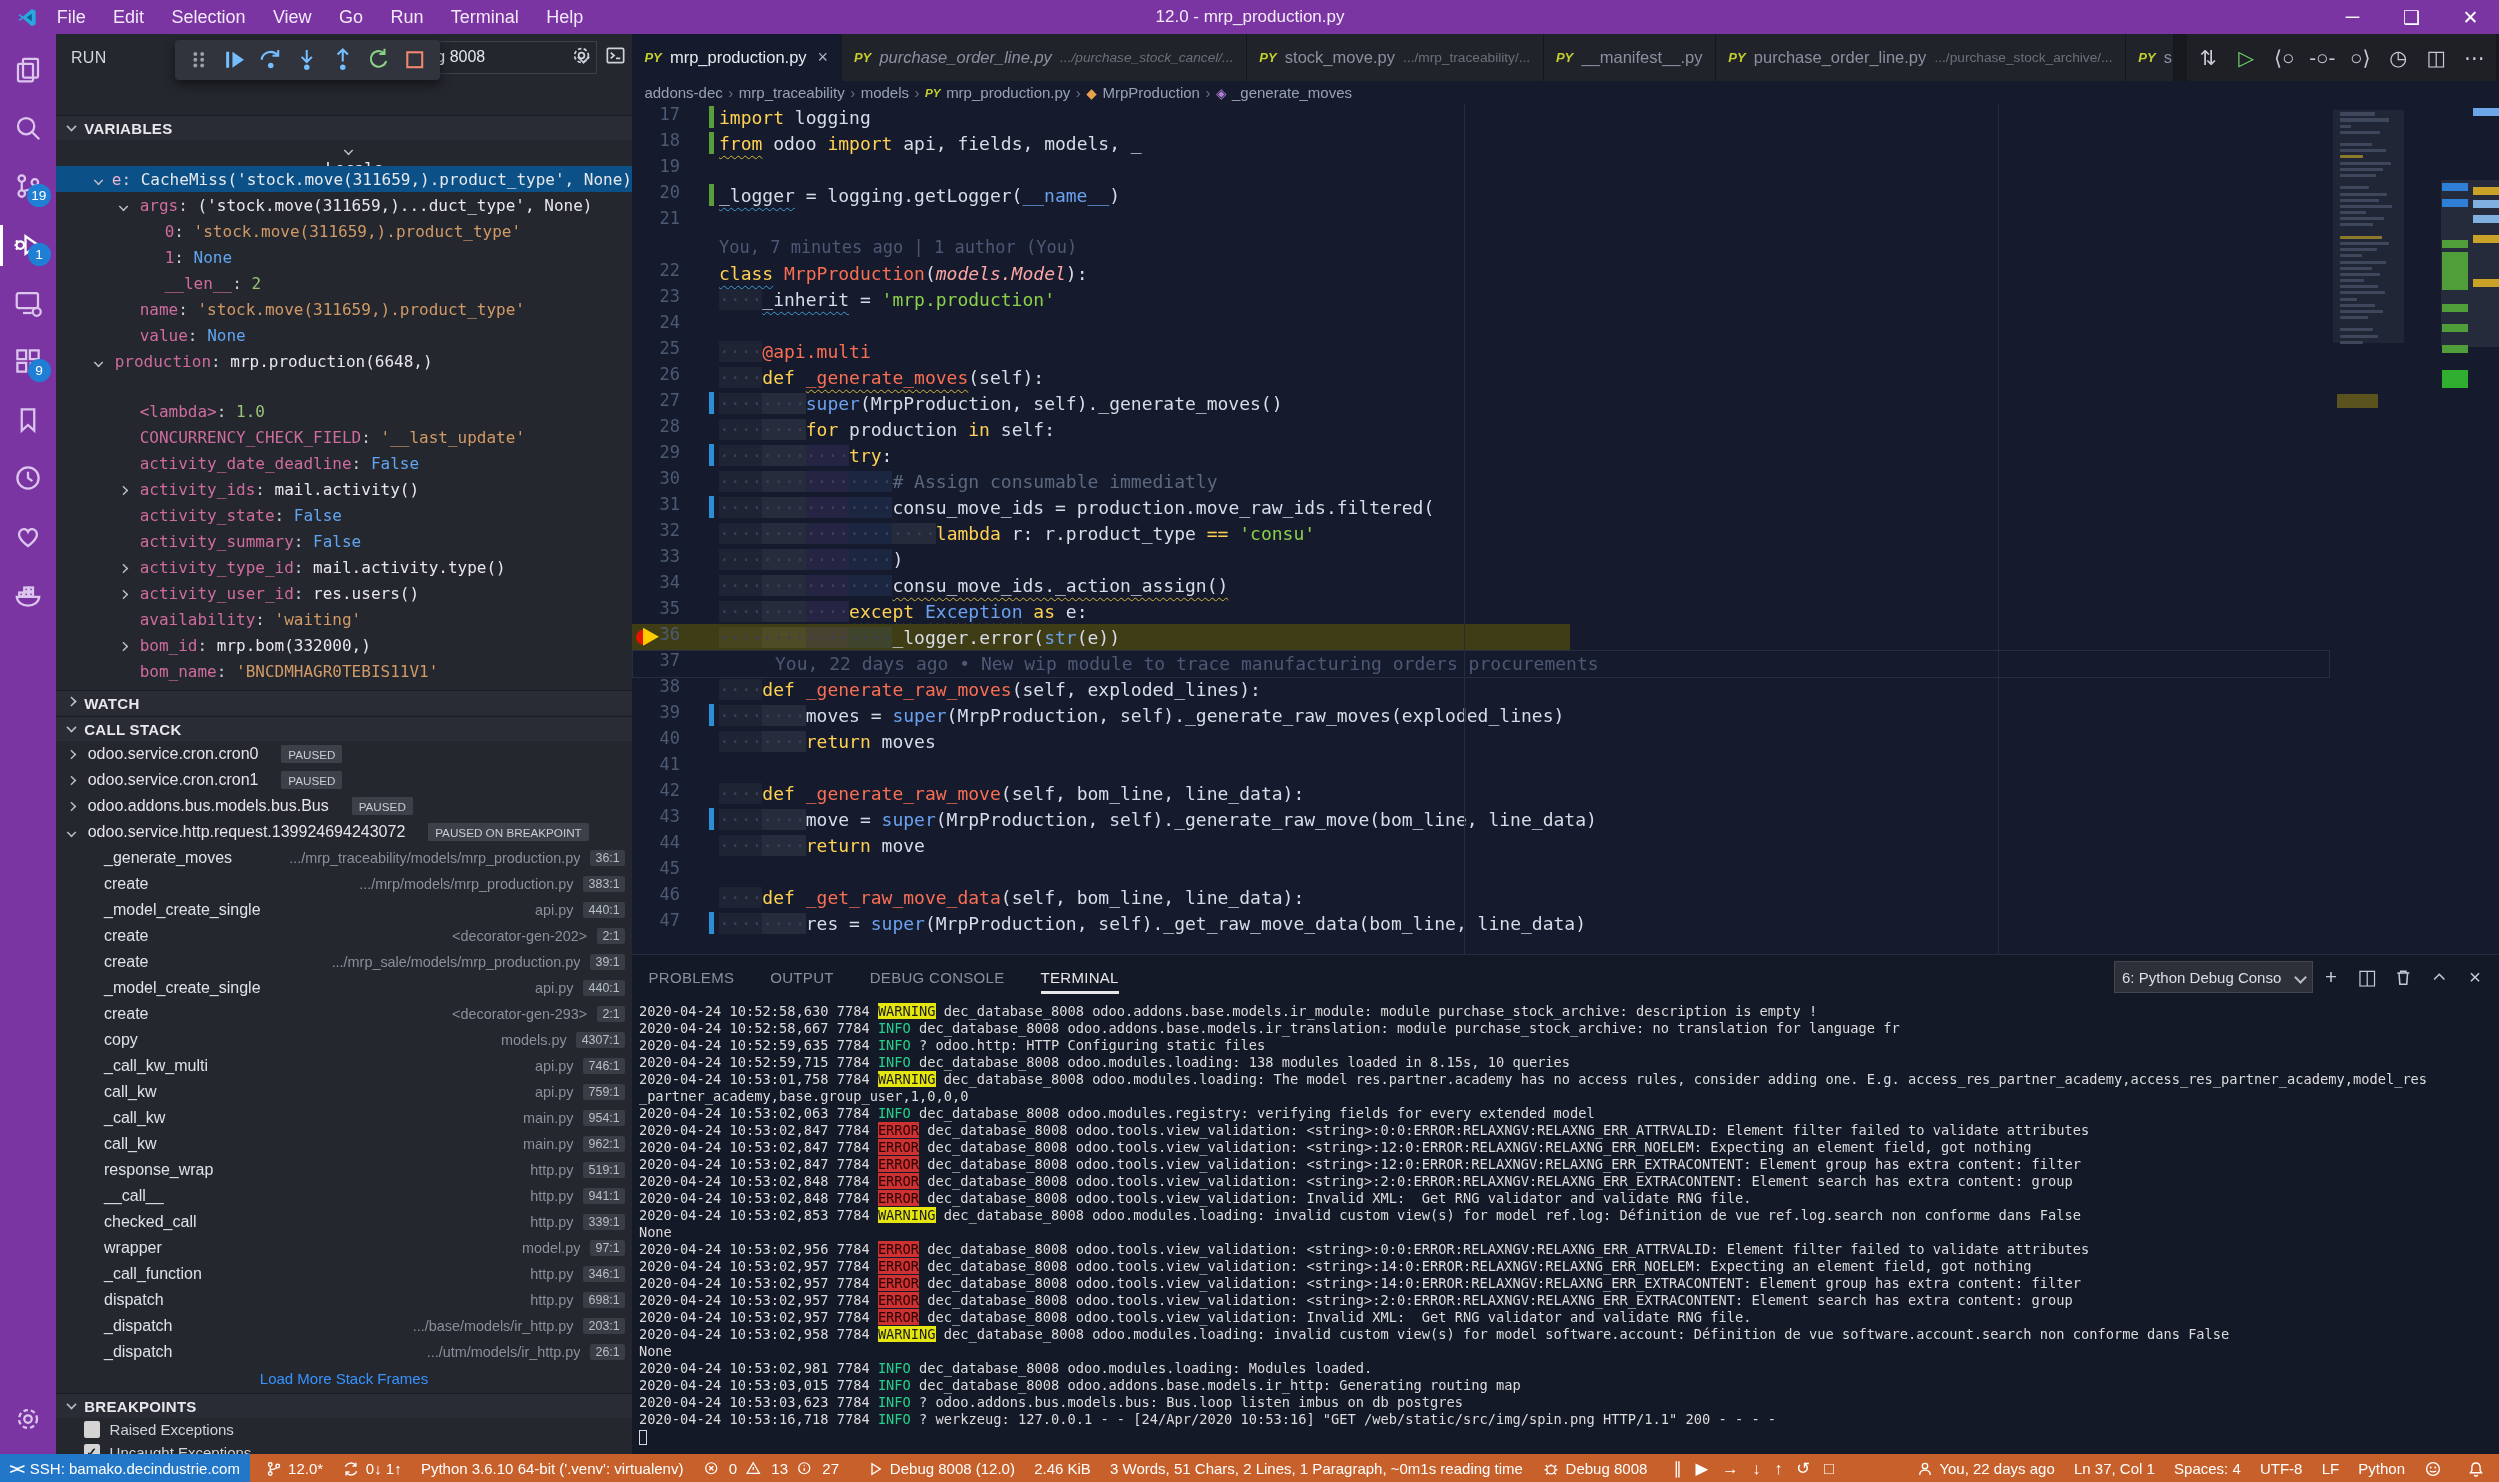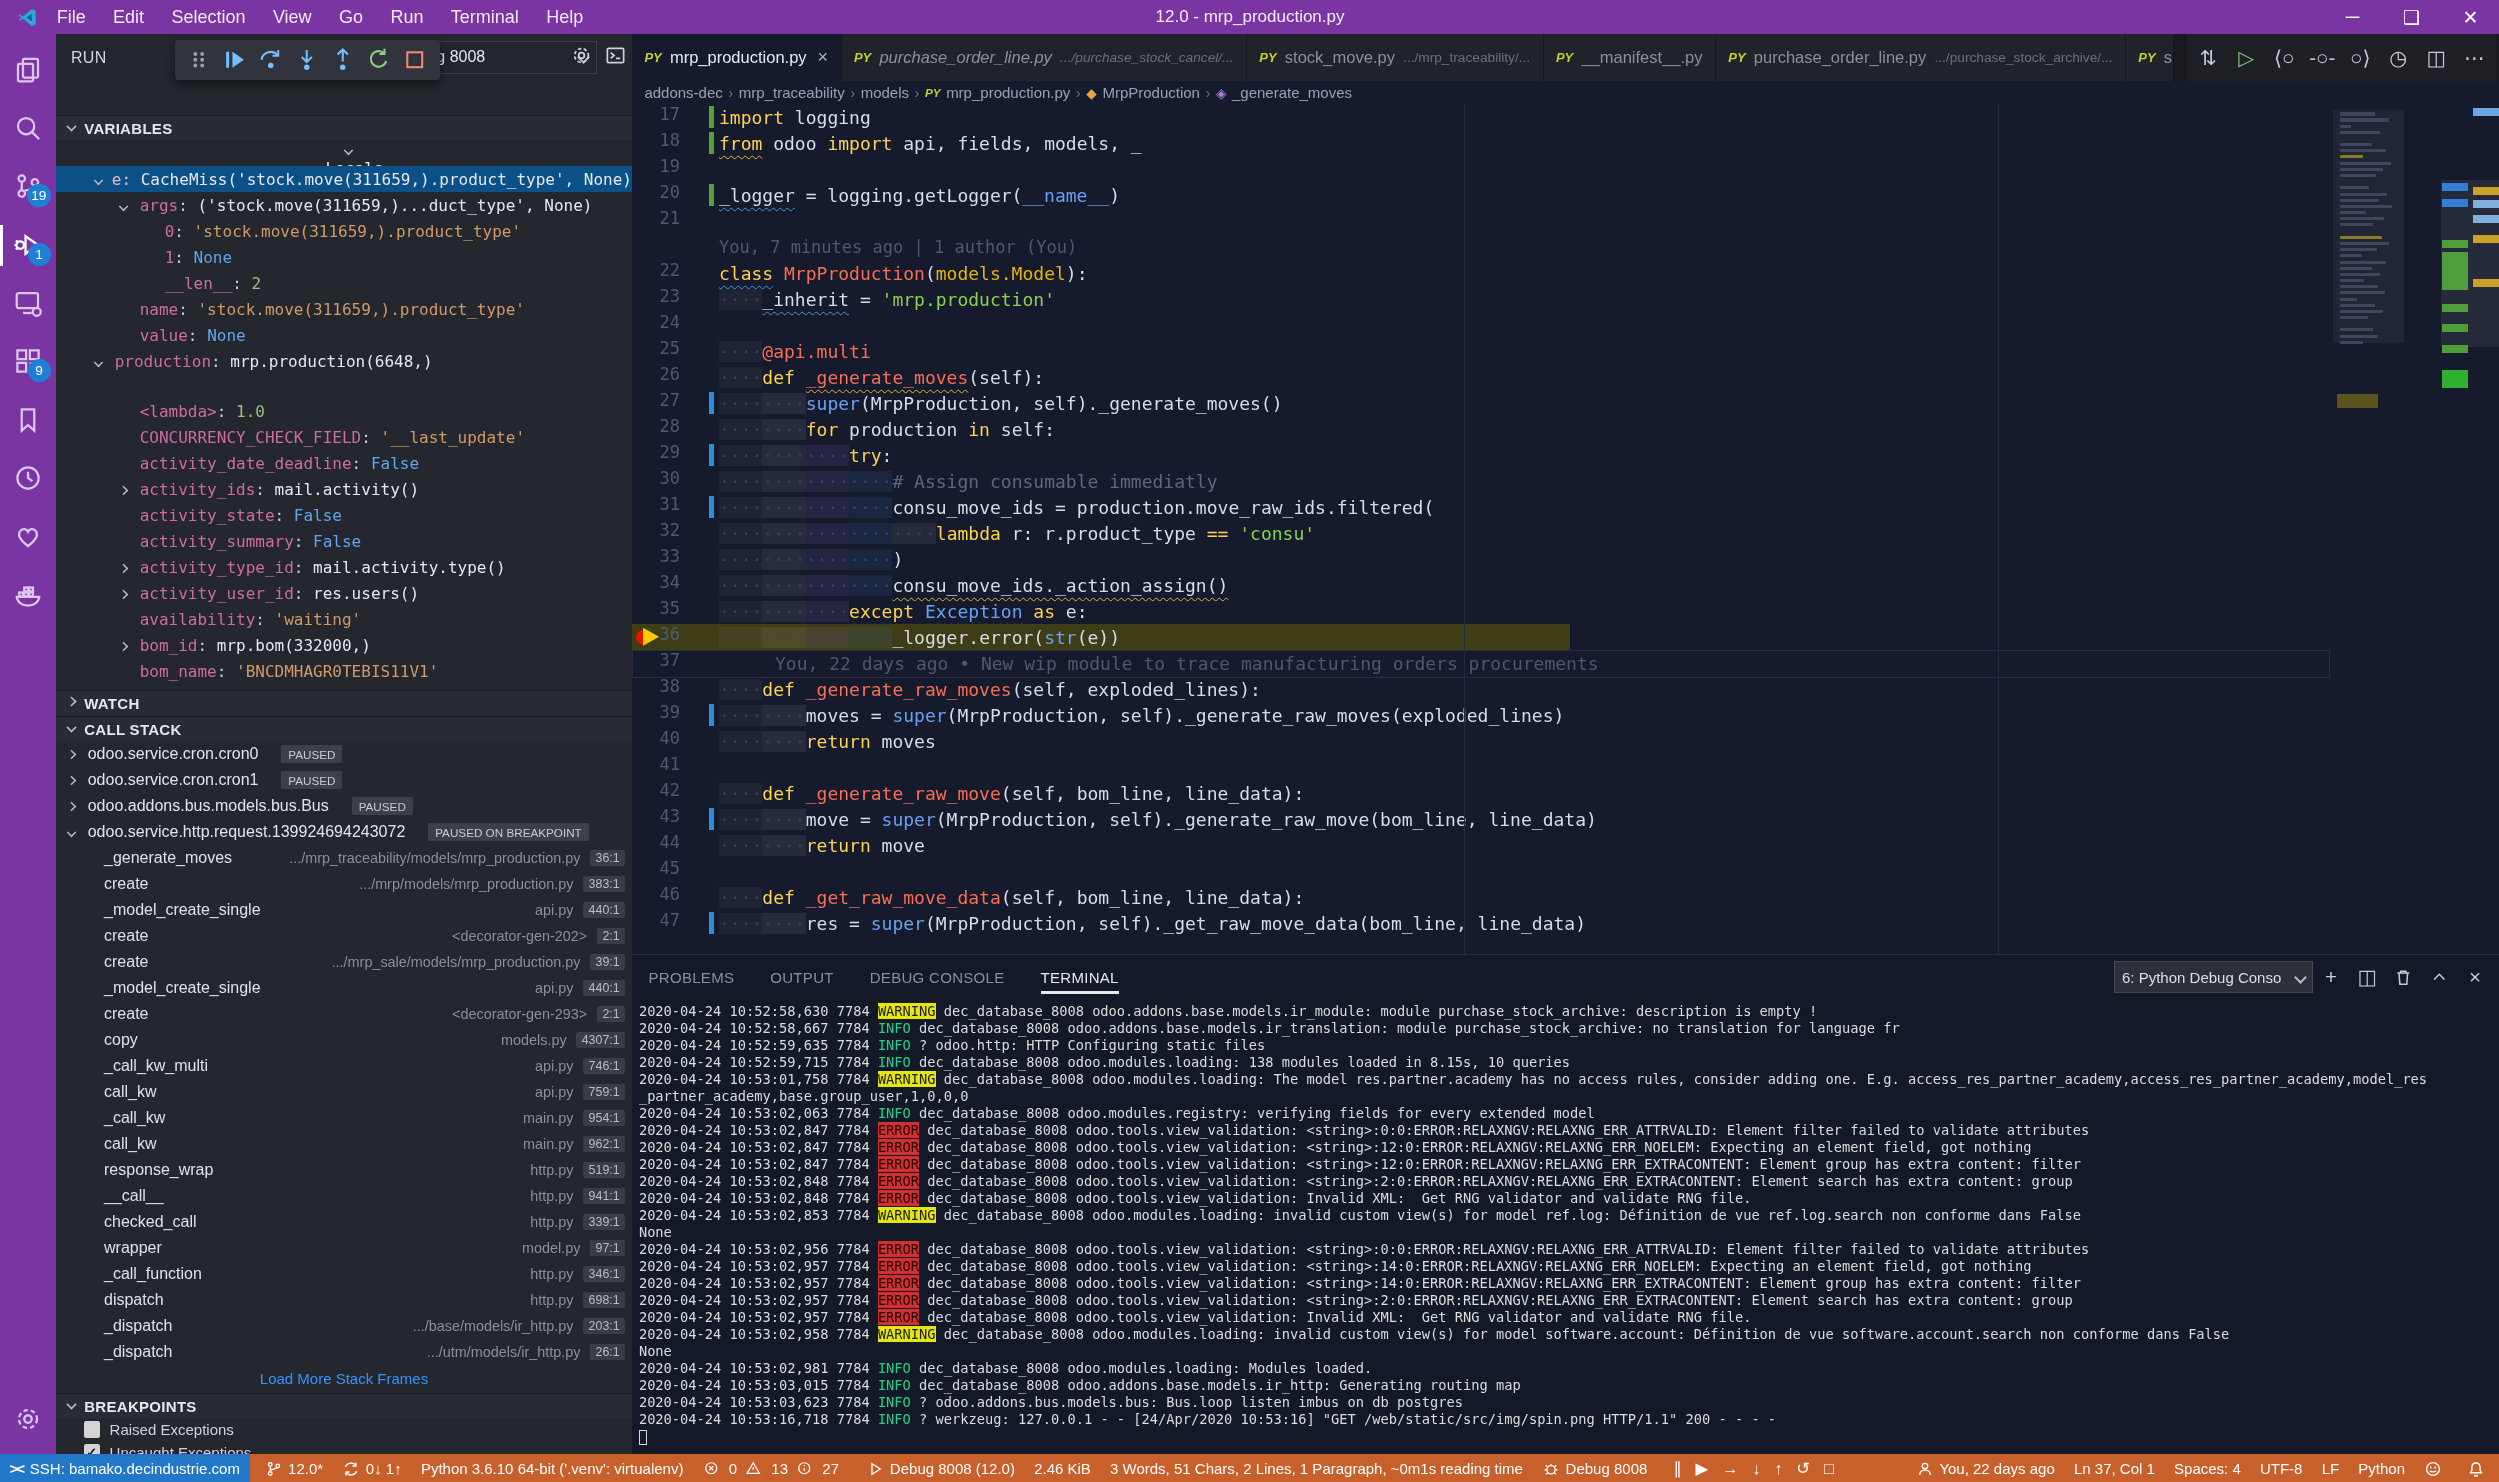--- a/index.html
+++ b/index.html
@@ -100,21 +100,21 @@
   .cline.cur::before { content:""; position:absolute; left:0; top:0; width:938px; height:100%; background:#3f3d15; }
   .cline.cursorline::before { content:""; position:absolute; left:0; top:0; width:1696px; height:100%; border:1.4px solid #272e44; }
   .gutter { position:relative; width:87px; flex:0 0 87px; display:flex; align-items:flex-start; height:100%; }
   .lnum { width:66px; text-align:right; padding-right:18px; color:#4d5a74; font-size:17px; }
   .gmark { position:absolute; left:77px; top:2.1px; bottom:2.1px; width:4.8px; }
   .gmark.add { background:#5a9e3a; } .gmark.mod { background:#2b8fd6; }
   .bpwrap { position:absolute; left:4.1px; top:50%; transform:translateY(-50%); width:32px; height:20.6px; }
   .bpcircle { position:absolute; left:0; top:2.7px; width:15px; height:15px; border-radius:50%; background:#e51400; }
   .bparrow { position:absolute; left:6.9px; top:0.7px; width:0; height:0; border-left:16.5px solid #ffcc00; border-top:9.6px solid transparent; border-bottom:9.6px solid transparent; }
   .ctext { position:relative; }
-  .k { color:#ffd152; } .n { color:#fa6e53; } .ni { color:#eab308; }
+  .k { color:#ffd152; } .n { color:#fa6e53; } .ni { color:#fca5a5; font-style:italic; }
   .s { color:#8bd14a; } .c { color:#5c6880; } .b { color:#6ca1f0; } .w { color:#d8dce8; }
   .sqy { text-decoration:underline; text-decoration-style:wavy; text-decoration-color:#d7ba3a; text-underline-offset:4.8px; text-decoration-thickness:1.4px; }
   .sqb { text-decoration:underline; text-decoration-style:wavy; text-decoration-color:#3f9bd8; text-underline-offset:4.8px; text-decoration-thickness:1.4px; }
   .ich { color:#39415a; }
   .ich.l0 { background:rgba(255,255,255,.045); } .ich.l1 { background:rgba(255,255,255,.08); }
   .ich.l2 { background:rgba(125,95,190,.16); } .ich.l3 { background:rgba(70,115,190,.15); }
   .ich.l4 { background:rgba(255,255,255,.07); }
   .annrow { position:relative; height:26px; display:flex; align-items:center; color:#4e5875; padding-left:87px; font-size:17px; }
   .blame { color:#4e5875; margin-left:56px; }
 

